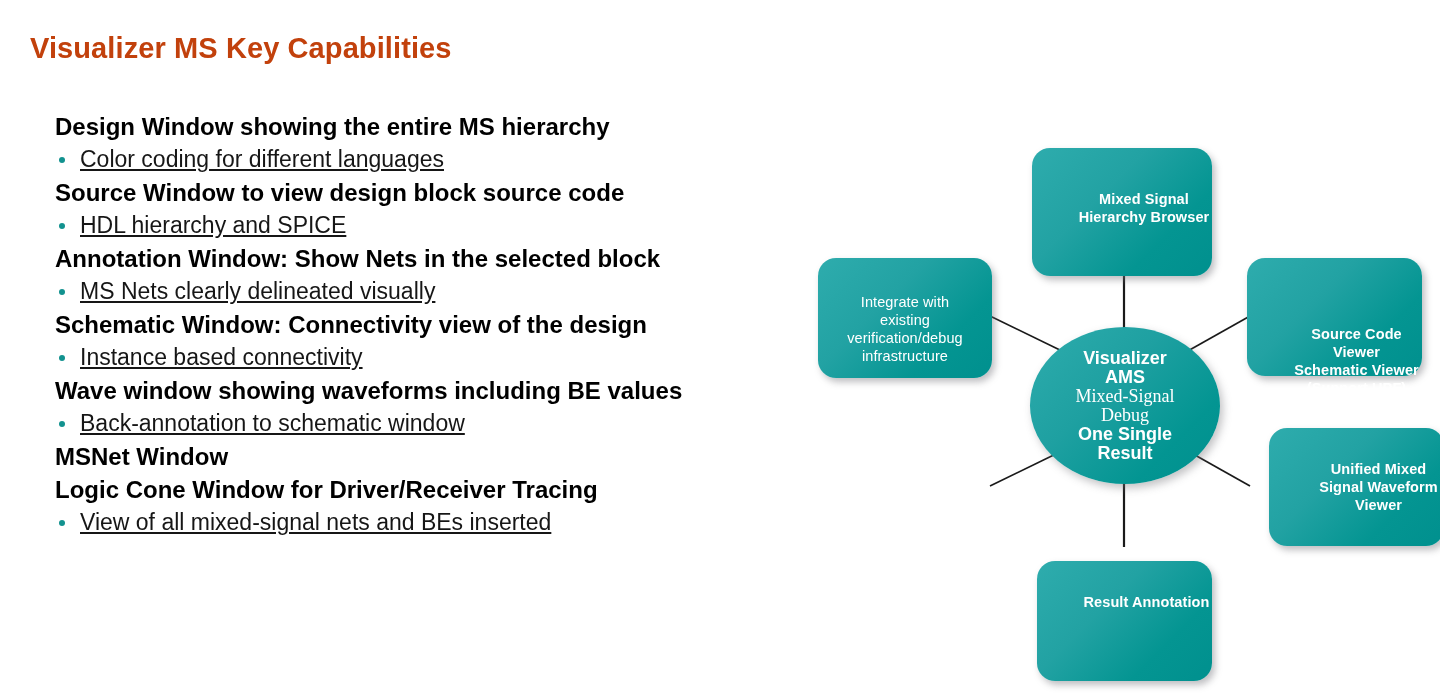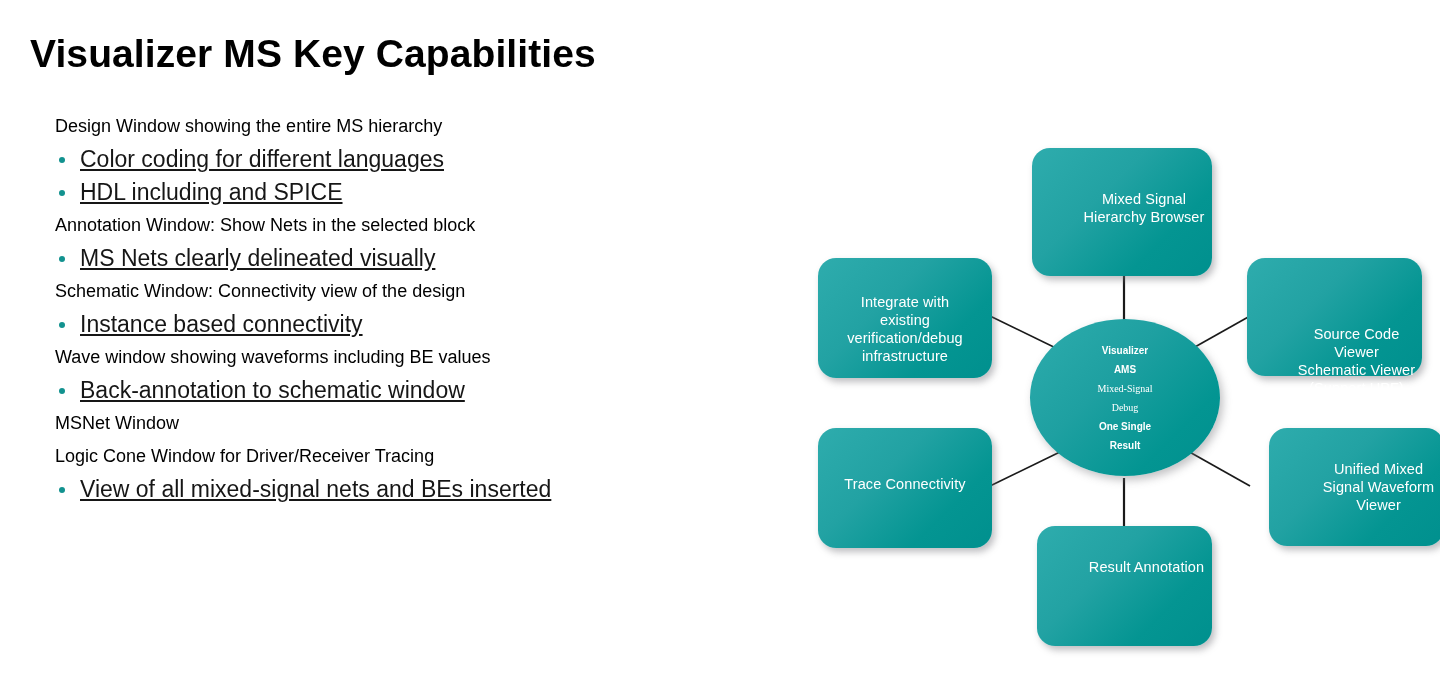--- a/index.html
+++ b/index.html
@@ -14,37 +14,37 @@
     overflow: hidden;
     font-family: "Liberation Sans", sans-serif;
     -webkit-font-smoothing: antialiased;
   }
 
   
   #slide-title {
     position: absolute;
     left: 30px;
     top: 32px;
-    font-size: 39px;
+    font-size: 29px;
     font-weight: bold;
-    color: #000000;
+    color: #c2410c;
     letter-spacing: 0.1px;
     white-space: nowrap;
   }
 
   
   #bullet-list {
     position: absolute;
     left: 55px;
     top: 110px;
     width: 760px;
   }
   .head-line {
-    font-size: 18px;
-    font-weight: normal;
+    font-size: 24px;
+    font-weight: bold;
     color: #000000;
     line-height: 33px;
     white-space: nowrap;
   }
   .sub-line {
     font-size: 23px;
     font-weight: normal;
     color: #161616;
     line-height: 33px;
     white-space: nowrap;
@@ -85,74 +85,75 @@
     color: #ffffff;
     text-align: center;
     display: flex;
     justify-content: center;
     font-size: 14.5px;
     line-height: 18px;
     letter-spacing: 0.1px;
     z-index: 2;
   }
   .node .node-label { width: 100%; }
-  .node.bold   { font-weight: normal; padding-left: 44px; }
+  .node.bold   { font-weight: bold; padding-left: 44px; }
   .node.plain  { font-weight: normal; }
   .node.align-top    { align-items: flex-start; }
 
   
   #node-hierarchy-browser { left: 242px;  top: 28px;  width: 180px; height: 128px; }
   #node-hierarchy-browser .node-label { padding-top: 42px; }
 
   #node-source-code      { left: 457px;  top: 138px; width: 175px; height: 118px; }
   #node-source-code .node-label { padding-top: 24px; margin-top: 43px; }
 
   #node-waveform-viewer  { left: 479px;  top: 308px; width: 175px; height: 118px; }
   #node-waveform-viewer .node-label { padding-top: 32px; }
 
-  #node-result-annotation{ left: 247px;  top: 406px; width: 175px; height: 120px; text-align: center; }
+  #node-result-annotation{ left: 247px;  top: 441px; width: 175px; height: 120px; text-align: center; }
   #node-result-annotation .node-label { padding-top: 32px; }
 
   #node-integrate        { left: 28px;   top: 138px; width: 174px; height: 120px; align-items: center; }
   #node-integrate .node-label { padding-top: 22px; }
 
   #node-trace            { left: 28px;   top: 308px; width: 174px; height: 120px; }
   #node-trace .node-label { padding-top: 47px; }
 
   
   #node-hub {
     position: absolute;
     left: 240px;
-    top: 199px;
+    top: 207px;
     width: 190px;
     height: 157px;
     border-radius: 50%;
     background: linear-gradient(135deg, #2eacad 0%, #1ea0a1 40%, #039592 75%, #00908e 100%);
     box-shadow: 3px 4px 8px rgba(120,120,125,0.45);
     color: #ffffff;
     display: flex;
     align-items: center;
     justify-content: center;
     text-align: center;
-    font-size: 10px;
+    font-size: 18px;
     line-height: 19px;
     z-index: 3;
   }
   #node-hub .hub-b { font-weight: bold; }
   #node-hub .hub-n { font-weight: normal; font-family: Liberation Serif, serif; }
 </style>
 </head>
 <body>
 
 <div id="slide-title">Visualizer MS Key Capabilities</div>
 
 <div id="bullet-list">
     <div class="head-line">Design Window showing the entire MS hierarchy</div>
     <div class="sub-line"><span class="bullet-dot"></span><span>Color coding for different languages</span></div>
-    <div class="sub-line"><span class="bullet-dot"></span><span>HDL including and SPICE</span></div>
+    <div class="head-line">Source Window to view design block source code</div>
+    <div class="sub-line"><span class="bullet-dot"></span><span>HDL hierarchy and SPICE</span></div>
     <div class="head-line">Annotation Window: Show Nets in the selected block</div>
     <div class="sub-line"><span class="bullet-dot"></span><span>MS Nets clearly delineated visually</span></div>
     <div class="head-line">Schematic Window: Connectivity view of the design</div>
     <div class="sub-line"><span class="bullet-dot"></span><span>Instance based connectivity</span></div>
     <div class="head-line">Wave window showing waveforms including BE values</div>
     <div class="sub-line"><span class="bullet-dot"></span><span>Back-annotation to schematic window</span></div>
     <div class="head-line">MSNet Window</div>
     <div class="head-line">Logic Cone Window for Driver/Receiver Tracing</div>
     <div class="sub-line"><span class="bullet-dot"></span><span>View of all mixed-signal nets and BEs inserted</span></div>
   </div>
@@ -187,23 +188,20 @@
   </div>
 
   <div class="node bold align-top" id="node-result-annotation">
     <span class="node-label">Result Annotation</span>
   </div>
 
   <div class="node plain align-top" id="node-integrate">
     <span class="node-label">Integrate with<br>existing<br>verification/debug<br>infrastructure</span>
   </div>
 
-  <div class="node plain align-top" id="node-trace">
-    <span class="node-label">Trace Connectivity</span>
-  </div>
 
   <div id="node-hub">
     <div class="hub-lines">
         <div class="hub-b">Visualizer</div>
         <div class="hub-b">AMS</div>
         <div class="hub-n">Mixed-Signal</div>
         <div class="hub-n">Debug</div>
         <div class="hub-b">One Single</div>
         <div class="hub-b">Result</div>
       </div>

